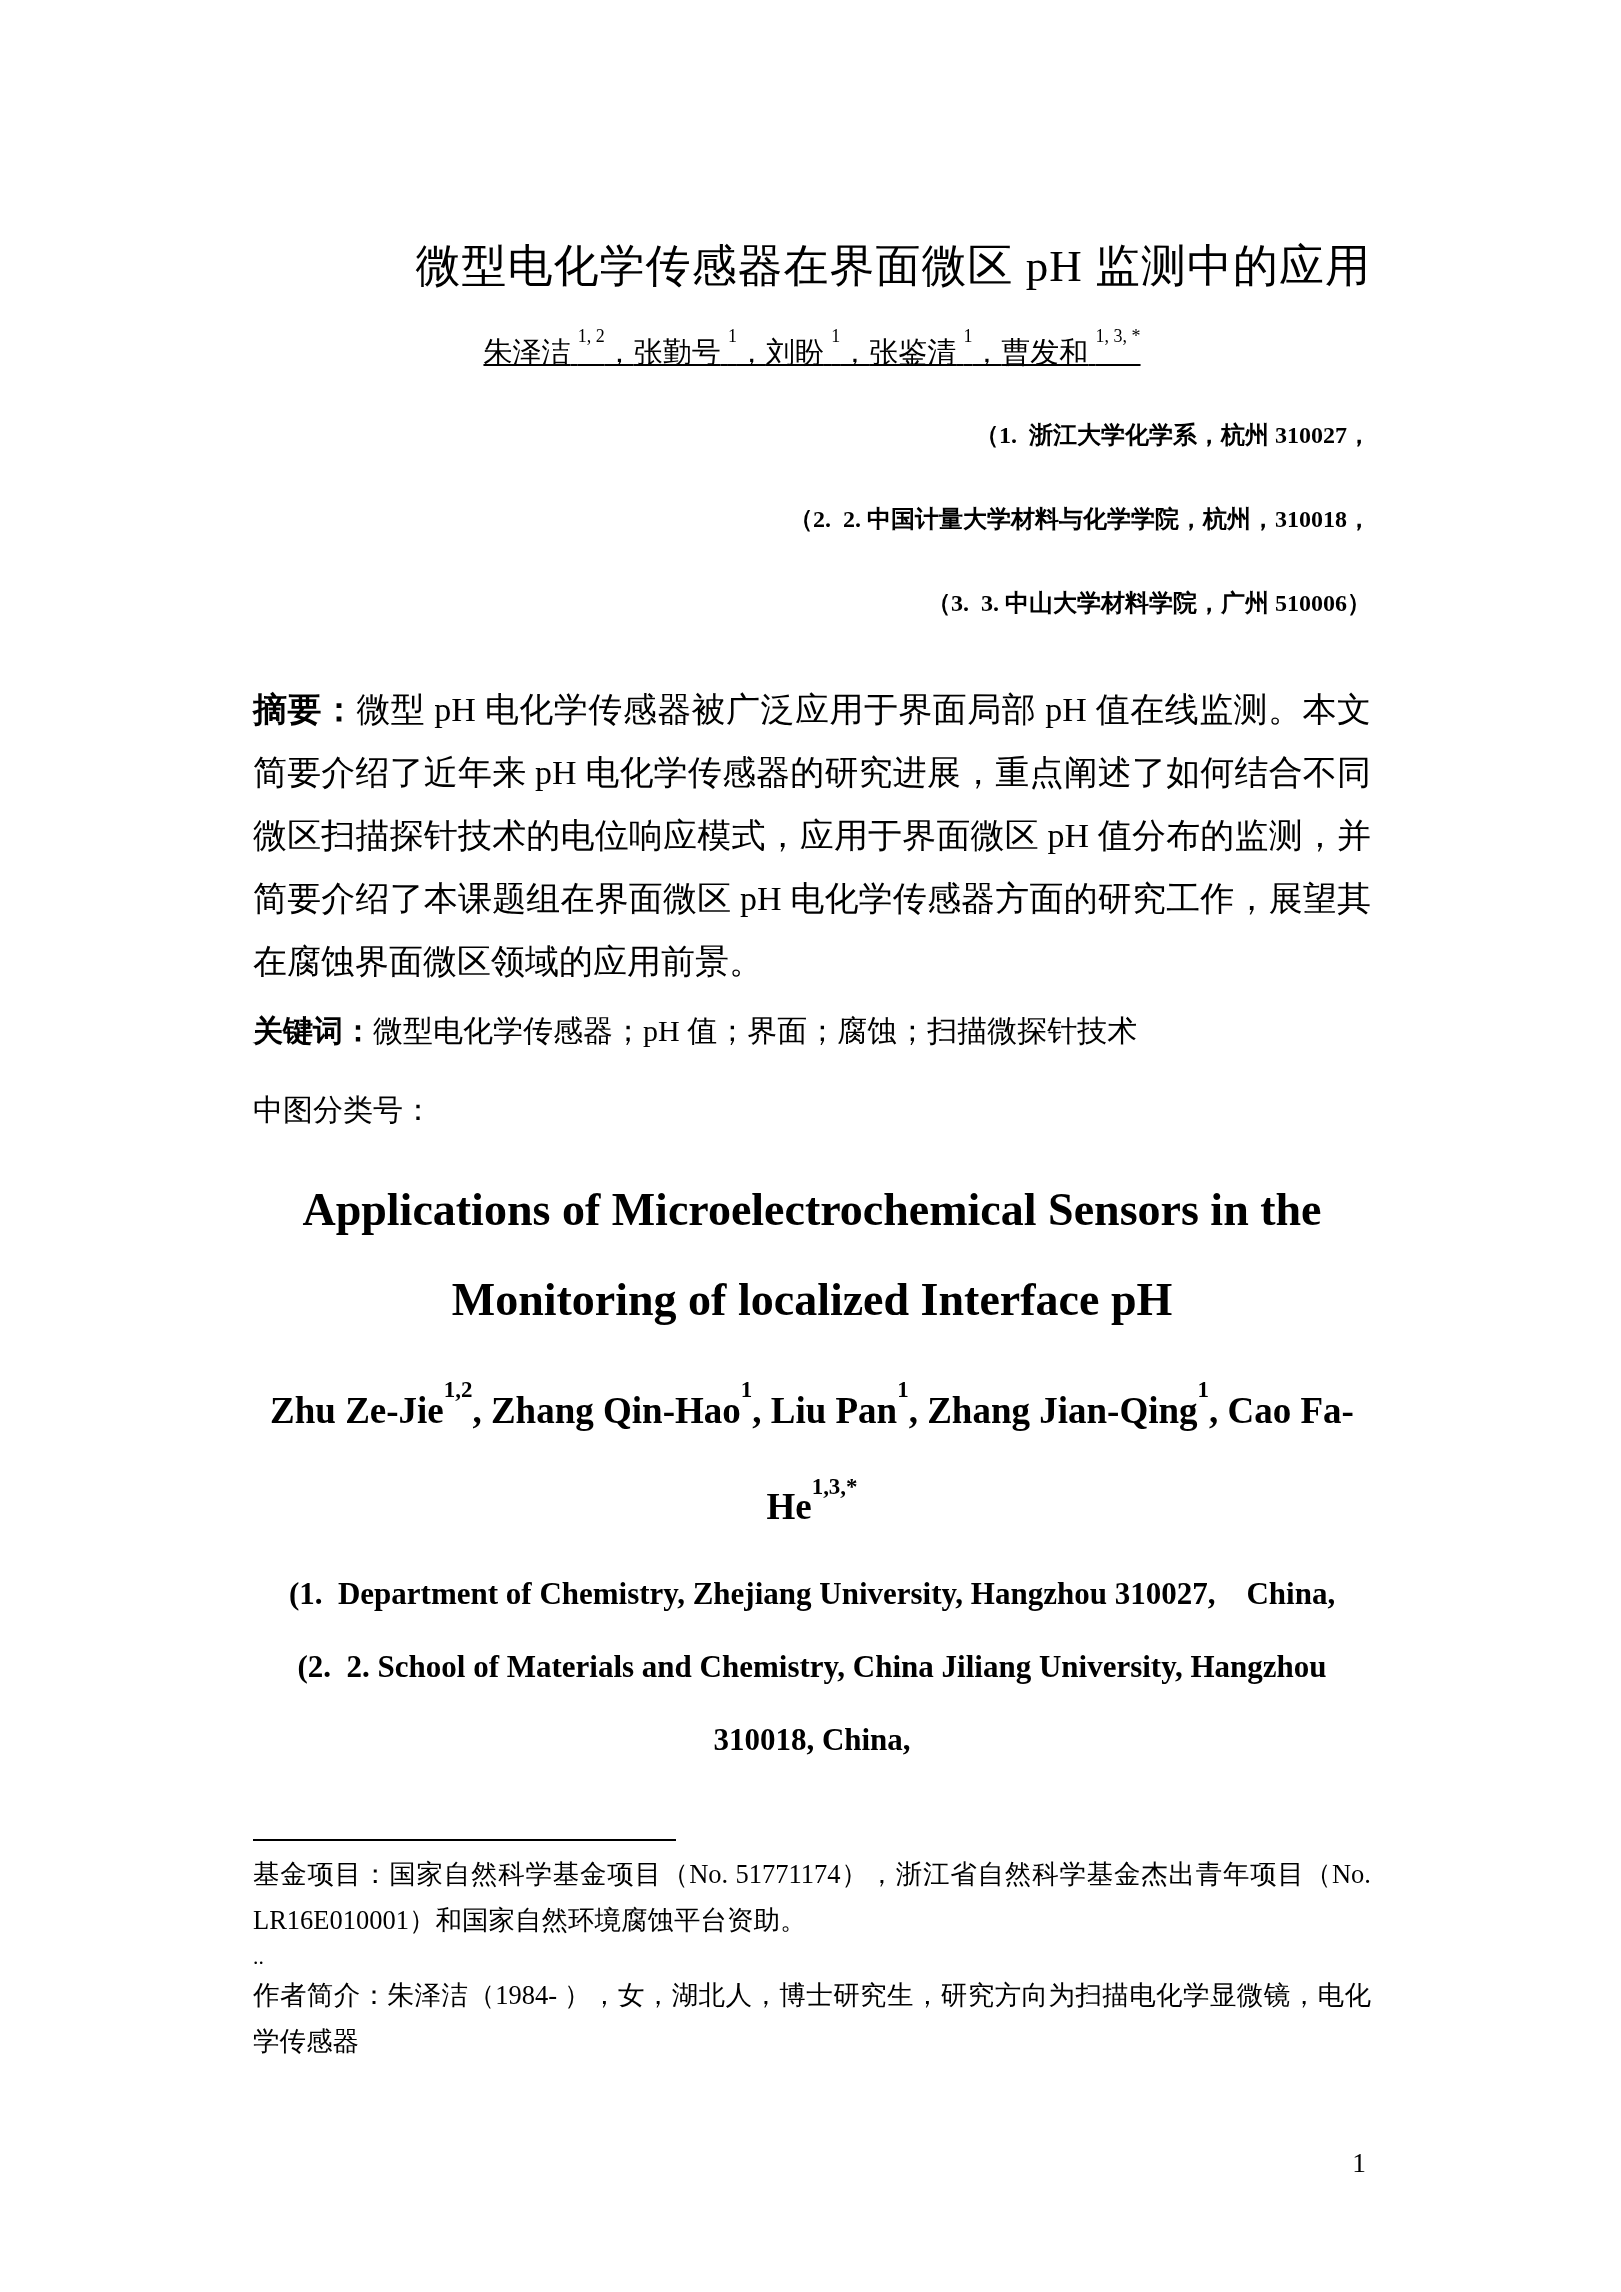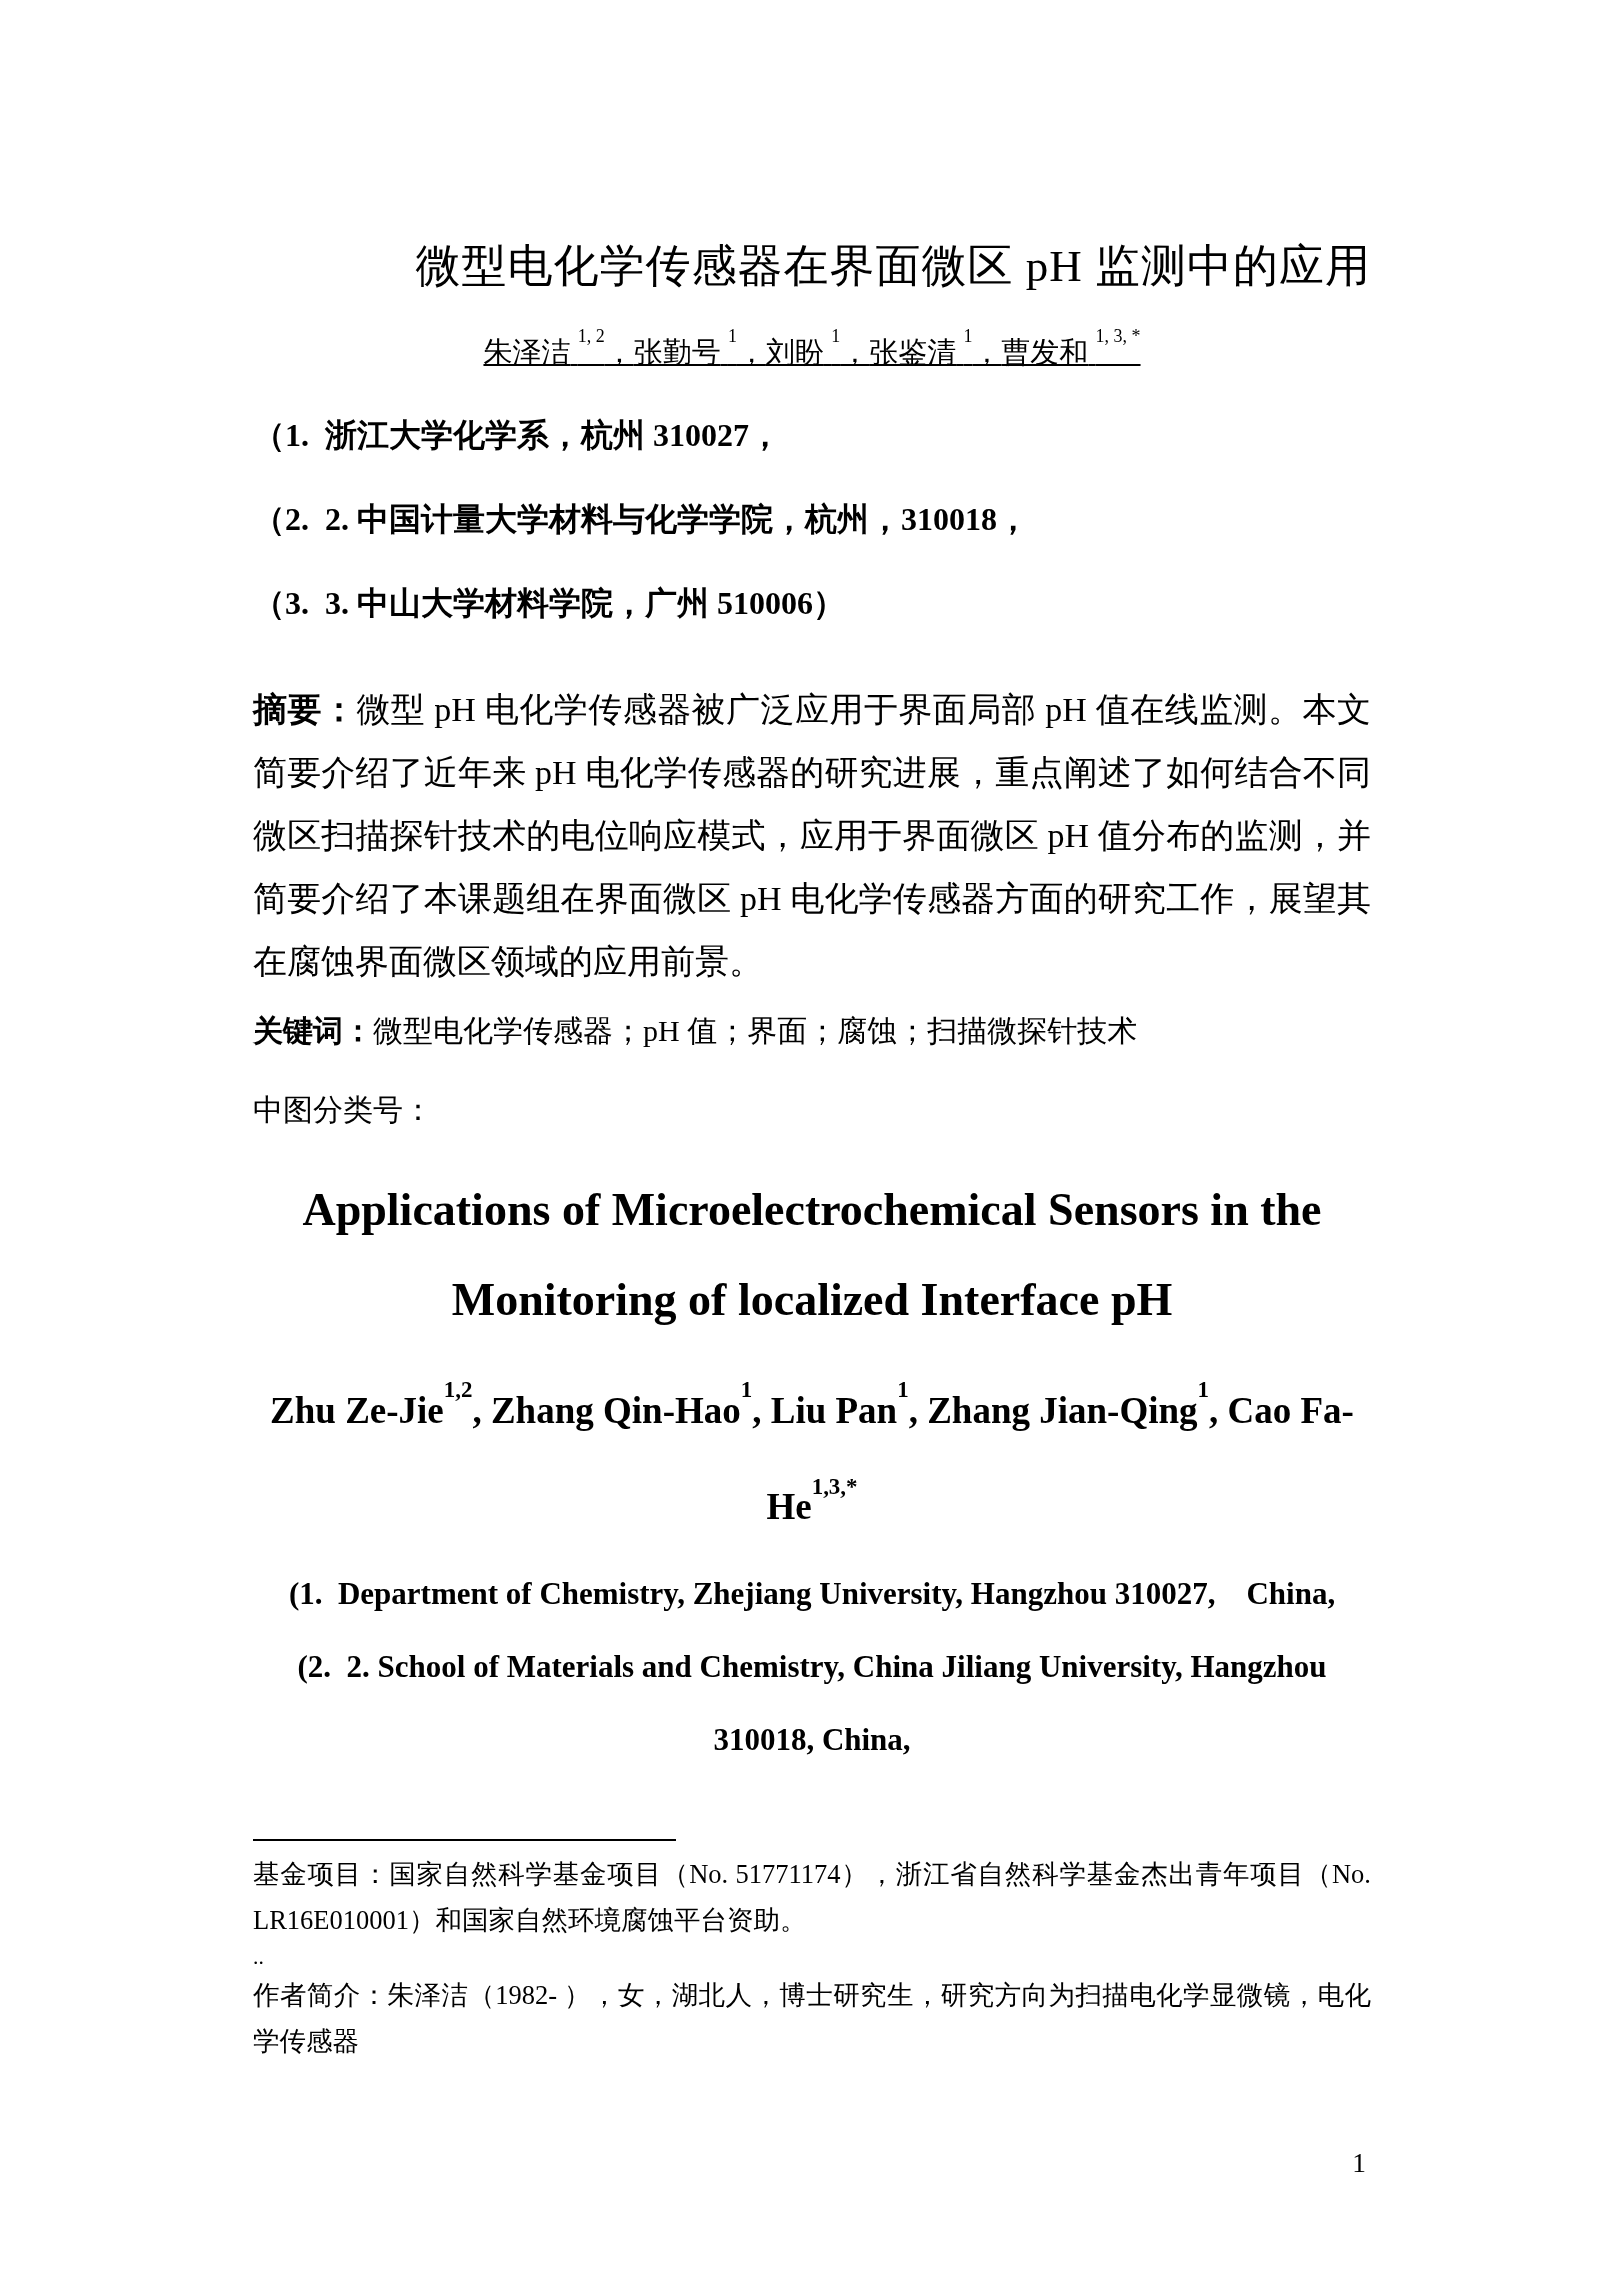--- a/index.html
+++ b/index.html
@@ -9,21 +9,21 @@
     color:#000; font-family:"Liberation Serif","DejaVu Serif",serif;
   }
   .page { position:absolute; inset:0; padding:235px 250px 0 253px; }
 
   .cn-title { font-size:45px; font-weight:400; text-align:right; line-height:63px; letter-spacing:1px; }
 
   .cn-authors { margin-top:25.5px; text-align:center; font-size:29px; line-height:45px;text-decoration:underline; }
 
   .sup { font-size:0.62em; position:relative; top:-0.55em; letter-spacing:0; }
 
-  .cn-affils { margin-top:17.6px; text-align:left; font-weight:700; font-size:32px; }
+  .cn-affils { margin-top:17.6px; text-align:right; font-weight:700; font-size:24px; }
   .cn-affils p { line-height:84px; white-space:pre-wrap; }
 
   .abstract { margin-top:33px; font-size:34px; line-height:63px; text-align:justify; }
   .label { font-weight:700; }
 
   .keywords { margin-top:5.9px; font-size:30px; line-height:63px; }
   .clc { margin-top:23.5px; font-size:30px; line-height:49px; }
 
   .en-title { margin-top:31px; text-align:center; font-weight:700; font-size:46px; line-height:90px; }
   .en-authors { margin-top:13.7px; text-align:center; font-weight:700; font-size:37px; line-height:88px; }
@@ -66,17 +66,17 @@
     <p>(1.  Department of Chemistry, Zhejiang University, Hangzhou 310027,    China,</p>
     <p>(2.  2. School of Materials and Chemistry, China Jiliang University, Hangzhou 310018, China,</p>
   </div>
 
 </div>
 
 <div class="footnote">
   <div class="fn-sep"></div>
   <p class="fn-par">基金项目：国家自然科学基金项目（No. 51771174），浙江省自然科学基金杰出青年项目（No. LR16E010001）和国家自然环境腐蚀平台资助。</p>
   <p class="fn-dots">..</p>
-  <p class="fn-par">作者简介：朱泽洁（1982- ），女，湖北人，博士研究生，研究方向为扫描电化学显微镜，电化学传感器</p>
+  <p class="fn-par">作者简介：朱泽洁（1984- ），女，湖北人，博士研究生，研究方向为扫描电化学显微镜，电化学传感器</p>
 </div>
 
 <div class="page-number">1</div>
 
 
 </body></html>

